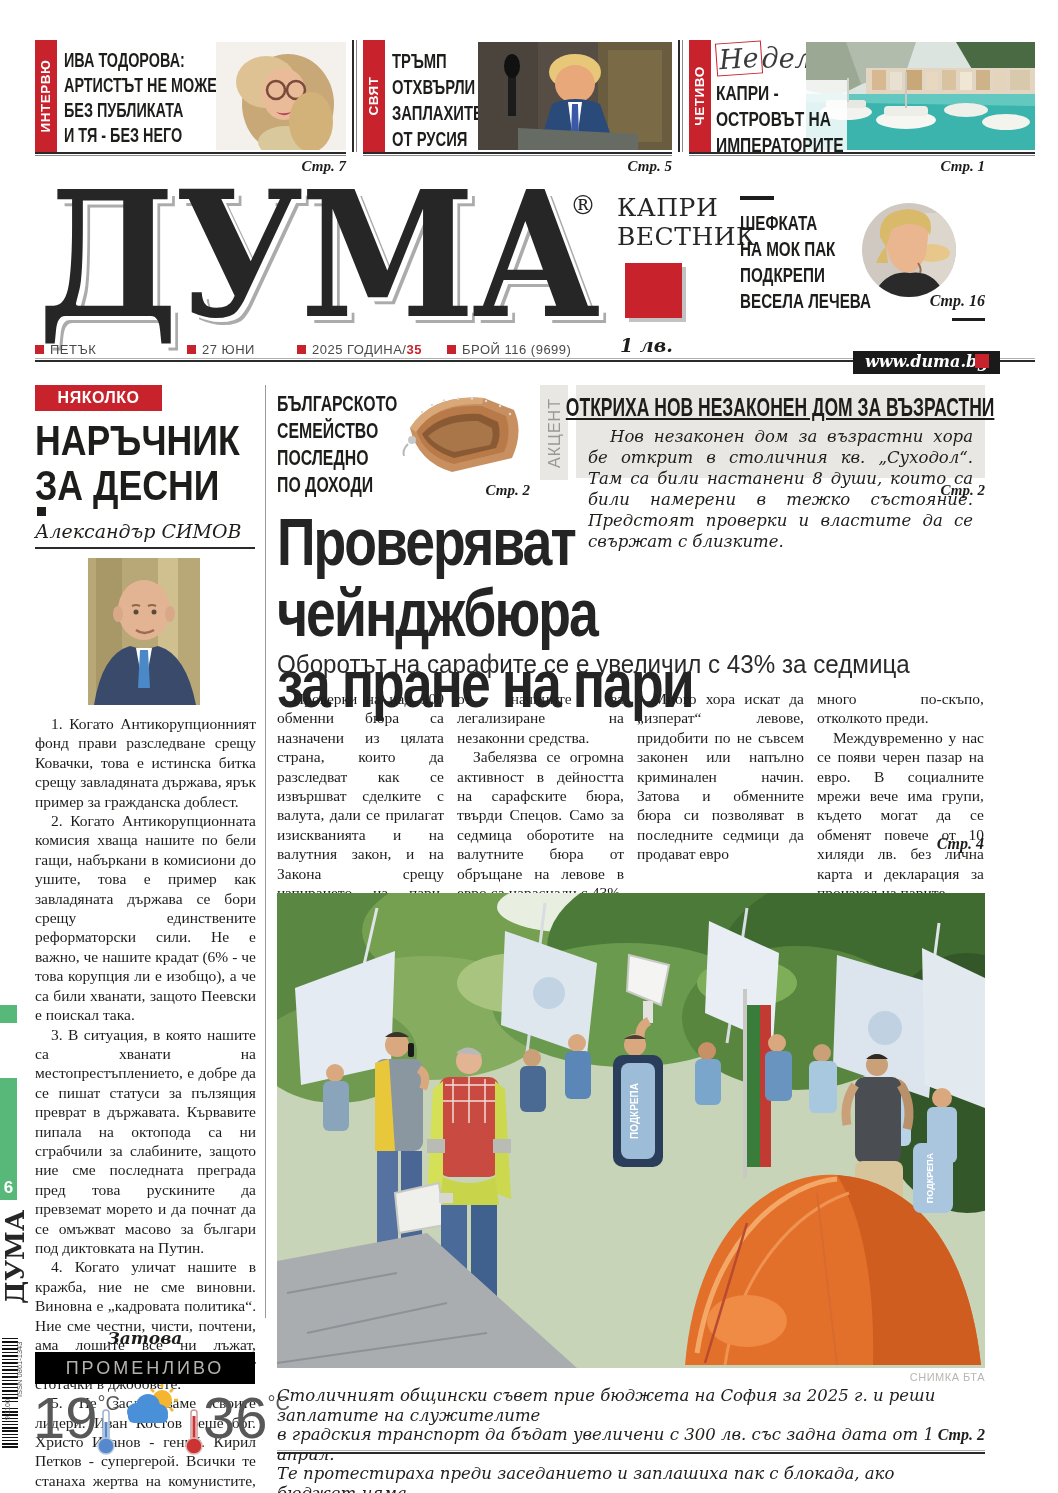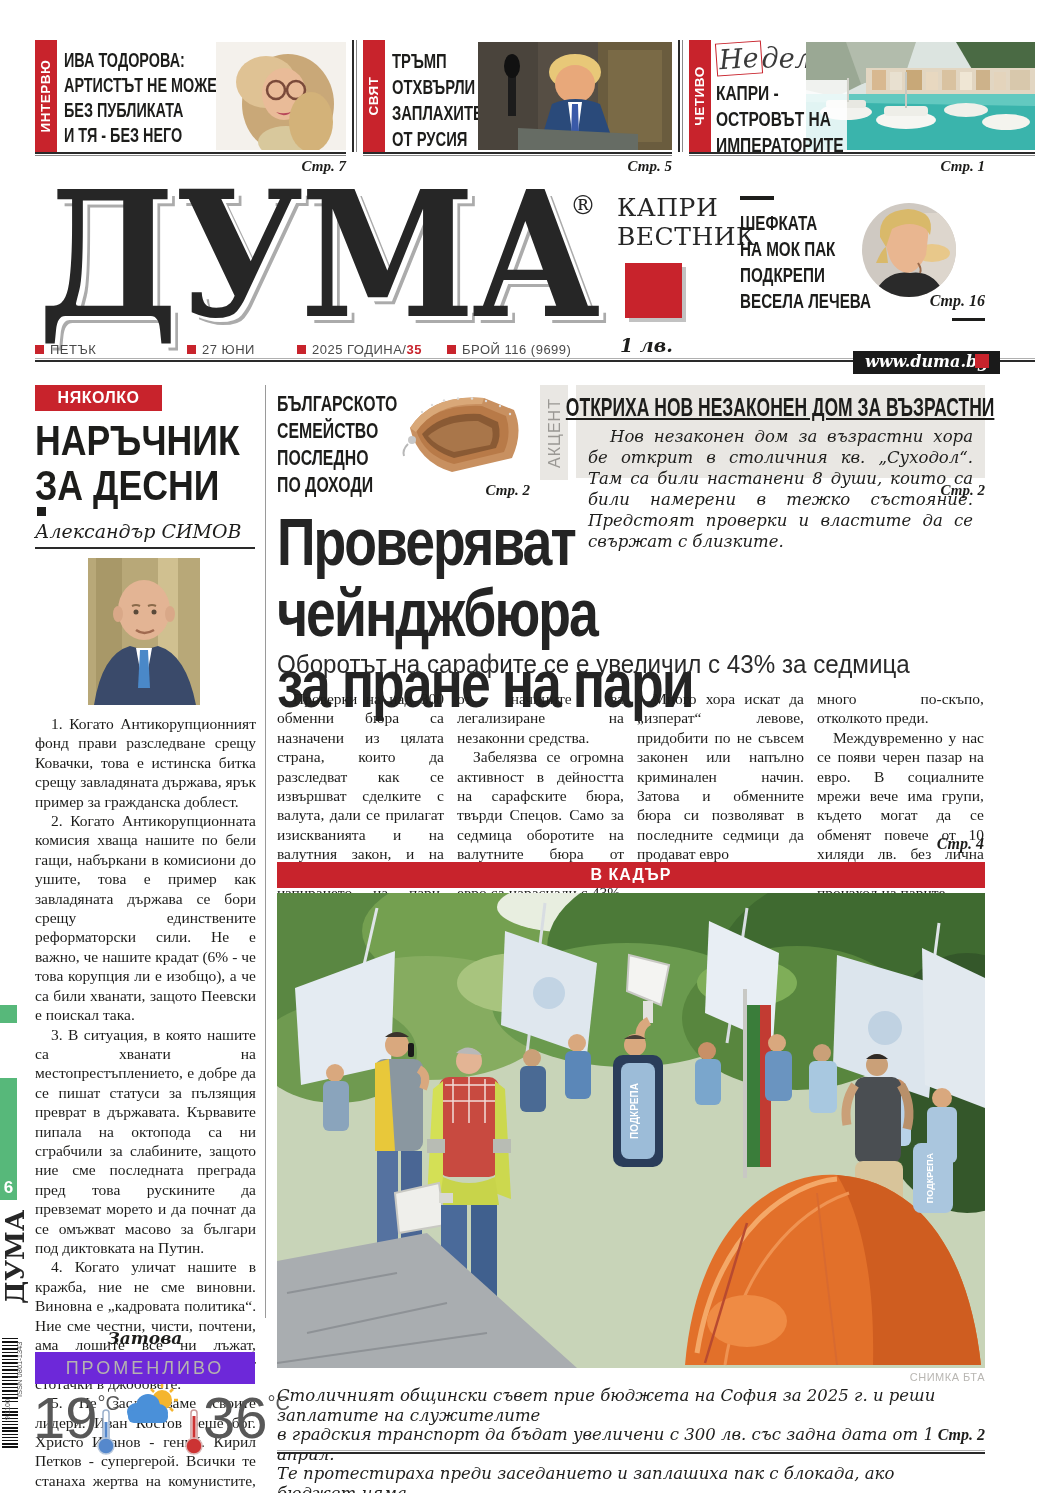--- a/index.html
+++ b/index.html
@@ -212,21 +212,21 @@
   <div class="abs bodytxt" style="left:35px;top:714px;width:221px;">
     <p>1. Когато Антикорупционният фонд прави разследване срещу Ковачки, това е истинска битка срещу завладяната държава, ярък пример за гражданска доблест.</p>
     <p>2. Когато Антикорупционната комисия хваща нашите по бели гащи, набъркани в комисиони до ушите, това е пример как завладяната държава се бори срещу единствените реформаторски сили. Не е важно, че нашите крадат (6% - че това корупция ли е изобщо), а че са били хванати, защото Пеевски е поискал така.</p>
     <p>3. В ситуация, в която нашите са хванати на местопрестъплението, е добре да се пишат статуси за пълзящия преврат в държавата. Кървавите пипала на октопода са ни сграбчили за слабините, защото ние сме последната преграда пред това рускините да превземат морето и да почнат да се омъжват масово за българи под диктовката на Путин.</p>
     <p>4. Когато уличат нашите в кражба, ние не сме виновни. Виновна е „кадровата политика“. Ние сме честни, чисти, почтени, ама лошите все ни лъжат, омотават, разиграват и ни пускат стотачки в джобовете.</p>
     <p>5. Не заслужаваме своите лидери. Иван Костов беше бог. Христо Иванов - гений. Кирил Петков - супергерой. Всички те станаха жертва на комунистите, ченгетата, руснаците, копейките, ДС, световното правителство (ненужното да се зачертае).</p>
 
   </div>
 
   <div class="abs" style="left:35px;top:1328px;width:220px;text-align:center;font-family:'DejaVu Serif',serif;font-style:italic;font-weight:bold;font-size:17px;">Затова</div>
-  <div class="abs" style="left:35px;top:1352px;width:220px;height:32px;background:#6d28d9;color:#b5b3af;
+  <div class="abs" style="left:35px;top:1352px;width:220px;height:32px;background:#000000;color:#b5b3af;
        font-family:'Liberation Sans',sans-serif;font-size:18px;line-height:32px;text-align:center;letter-spacing:3px;">ПРОМЕНЛИВО</div>
   <div class="abs" style="left:33px;top:1388px;font-family:'Liberation Sans',sans-serif;color:#585858;">
     <span style="font-size:58px;line-height:60px;">19</span><span style="font-size:20px;vertical-align:28px;">°C</span>
   </div>
   <svg class="abs" style="left:97px;top:1408px;" width="18" height="48" viewBox="0 0 18 48">
     <rect x="6" y="2" width="6" height="32" rx="3" fill="#fff" stroke="#9ab0cc" stroke-width="1.5"></rect>
     <rect x="7.5" y="14" width="3" height="20" fill="#5588cc"></rect>
     <circle cx="9" cy="38" r="8" fill="#5588cc" stroke="#b8c8dc" stroke-width="1.5"></circle>
   </svg>
   <svg class="abs" style="left:122px;top:1382px;" width="58" height="52" viewBox="0 0 58 52">
@@ -307,21 +307,20 @@
   </div>
   <div class="abs bodytxt" style="left:637px;top:689px;width:167px;">
     <p>Много хора искат да „изперат“ левове, придобити по не съвсем законен или напълно криминален начин. Затова и обменните бюра си позволяват в последните седмици да продават евро</p>
   </div>
   <div class="abs bodytxt" style="left:817px;top:689px;width:167px;">
     <p class="noind">много по-скъпо, отколкото преди.</p>
     <p>Междувременно у нас се появи черен пазар на евро. В социалните мрежи вече има групи, където могат да се обменят повече от 10 хиляди лв. без лична карта и декларация за произход на парите.</p>
   </div>
   <div class="abs pageref" style="left:884px;top:835px;width:100px;text-align:right;font-size:16px;">Стр. 4</div>
 
-  <div class="abs redbar" style="left:277px;top:862px;width:708px;height:26px;line-height:26px;text-align:center;font-size:16px;letter-spacing:1px;">В КАДЪР</div>
 
   <svg class="abs" style="left:277px;top:893px;" width="708" height="475" viewBox="0 0 708 475" preserveAspectRatio="none">
     <rect width="708" height="475" fill="#c8d4b8"></rect>
 
     <ellipse cx="80" cy="60" rx="150" ry="85" fill="#5a8742"></ellipse>
     <ellipse cx="255" cy="38" rx="170" ry="70" fill="#74a050"></ellipse>
     <ellipse cx="300" cy="14" rx="80" ry="26" fill="#e8eee0"></ellipse>
     <ellipse cx="430" cy="55" rx="160" ry="90" fill="#4c7a38"></ellipse>
     <ellipse cx="610" cy="75" rx="170" ry="105" fill="#3f6a30"></ellipse>
     <ellipse cx="690" cy="190" rx="95" ry="130" fill="#34572a"></ellipse>

